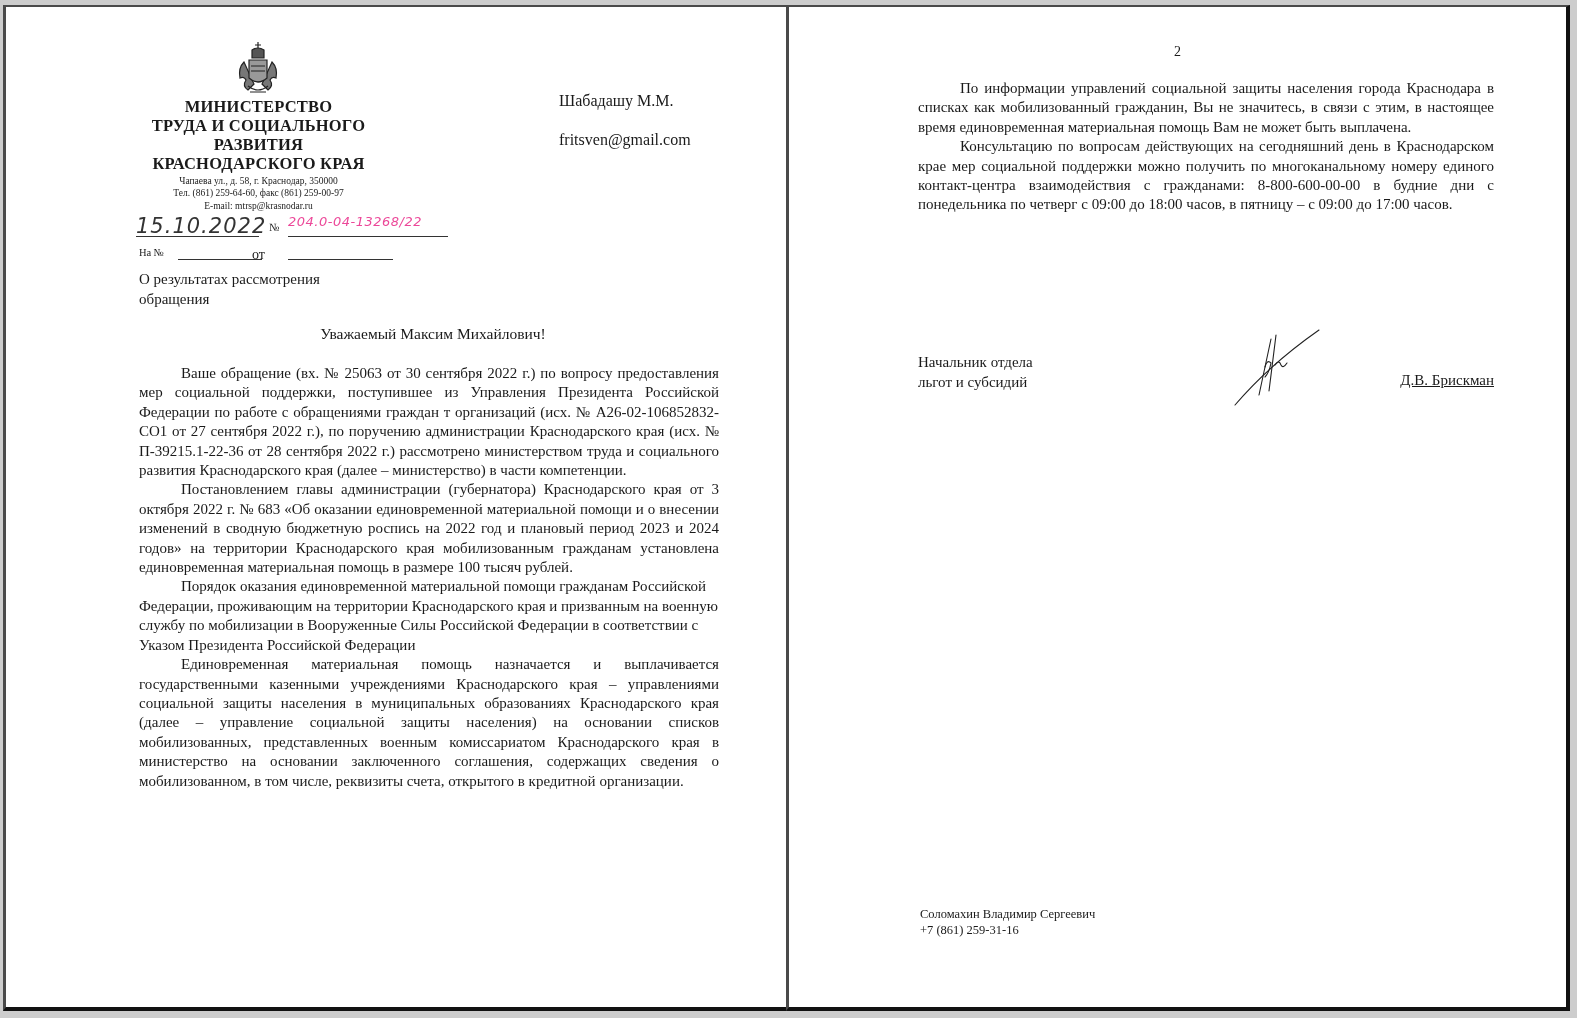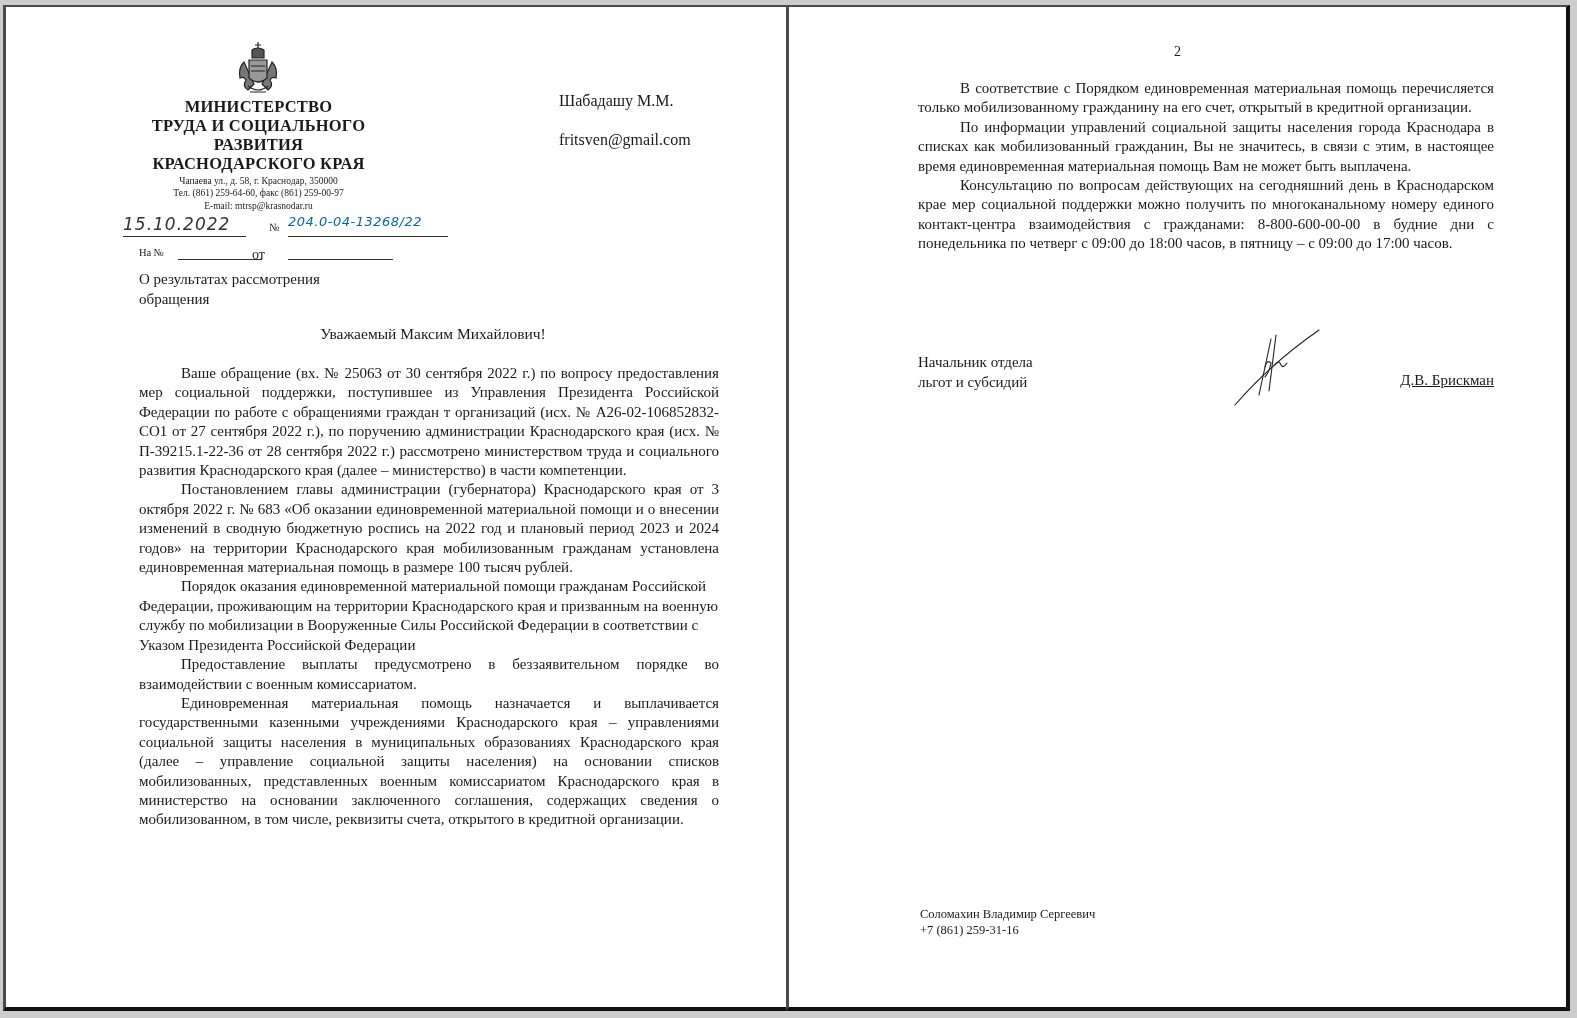--- a/index.html
+++ b/index.html
@@ -16,23 +16,23 @@
   #page1 { left: 3px; width: 868px; height: 1006px; }
   #page2 { left: 786px; width: 784px; height: 1006px; }
 
   .abs { position: absolute; }
 
   
   .emblem { left: 230px; top: 33px; width: 44px; height: 58px; }
   .ministry { left: 135px; top: 90px; width: 235px; text-align: center; font-weight: bold; font-size: 16.5px; line-height: 19px; letter-spacing: 0.2px; }
   .addr { left: 135px; top: 168px; width: 235px; text-align: center; font-size: 9.5px; line-height: 12.3px; }
   .handline { border-bottom: 1px solid #333; }
-  .datefield { left: 117px; top: 207px; width: 123px; height: 22px; font-family: "DejaVu Sans", sans-serif; font-style: italic; font-size: 17px; color: #333; letter-spacing: 1px; }
+  .datefield { left: 130px; top: 207px; width: 123px; height: 22px; font-family: "DejaVu Sans", sans-serif; font-style: italic; font-size: 21px; color: #333; letter-spacing: 1px; }
   .numlabel { left: 263px; top: 214px; font-size: 11px; }
-  .numfield { left: 282px; top: 207px; width: 160px; height: 22px; font-family: "DejaVu Sans", sans-serif; font-style: italic; font-size: 13px; color: #0369a1; letter-spacing: 0.5px; white-space: nowrap; overflow: hidden; }
+  .numfield { left: 282px; top: 207px; width: 160px; height: 22px; font-family: "DejaVu Sans", sans-serif; font-style: italic; font-size: 13px; color: #ec4899; letter-spacing: 0.5px; white-space: nowrap; overflow: hidden; }
   .nalabel { left: 133px; top: 240px; font-size: 10.5px; }
   .naline { left: 172px; top: 240px; width: 84px; height: 12px; }
   .otlabel { left: 246px; top: 240px; font-size: 14px; }
   .otline { left: 282px; top: 240px; width: 105px; height: 12px; }
   .subject { left: 133px; top: 262px; font-size: 15px; line-height: 20px; width: 230px; }
 
   .addressee { left: 553px; top: 84px; font-size: 16px; line-height: 20px; }
   .addressee div + div { margin-top: 19px; }
 
   .salutation { left: 133px; top: 318px; width: 588px; text-align: center; font-size: 15.5px; }
@@ -92,29 +92,27 @@
     <div>Шабадашу М.М.</div>
     <div>fritsven@gmail.com</div>
   </div>
 
   <div class="abs salutation">Уважаемый Максим Михайлович!</div>
 
   <div class="abs body1">
     <p>Ваше обращение (вх. № 25063 от 30 сентября 2022 г.) по вопросу предоставления мер социальной поддержки, поступившее из Управления Президента Российской Федерации по работе с обращениями граждан т организаций (исх. № А26-02-106852832-СО1 от 27 сентября 2022 г.), по поручению администрации Краснодарского края (исх. № П-39215.1-22-36 от 28 сентября 2022 г.) рассмотрено министерством труда и социального развития Краснодарского края (далее – министерство) в части компетенции.</p>
     <p>Постановлением главы администрации (губернатора) Краснодарского края от 3 октября 2022 г. № 683 «Об оказании единовременной материальной помощи и о внесении изменений в сводную бюджетную роспись на 2022 год и плановый период 2023 и 2024 годов» на территории Краснодарского края мобилизованным гражданам установлена единовременная материальная помощь в размере 100 тысяч рублей.</p>
     <p style="text-align:left">Порядок оказания единовременной материальной помощи гражданам Российской Федерации, проживающим на территории Краснодарского края и призванным на военную службу по мобилизации в Вооруженные Силы Российской Федерации в соответствии с Указом Президента Российской Федерации</p>
-    <p>Предоставление выплаты предусмотрено в беззаявительном порядке во взаимодействии с военным комиссариатом.</p>
     <p>Единовременная материальная помощь назначается и выплачивается государственными казенными учреждениями Краснодарского края – управлениями социальной защиты населения в муниципальных образованиях Краснодарского края (далее – управление социальной защиты населения) на основании списков мобилизованных, представленных военным комиссариатом Краснодарского края в министерство на основании заключенного соглашения, содержащих сведения о мобилизованном, в том числе, реквизиты счета, открытого в кредитной организации.</p>
   </div>
 </div>
 
 <div class="page" id="page2">
   <div class="abs pagenum">2</div>
   <div class="abs body2">
-    <p>В соответствие с Порядком единовременная материальная помощь перечисляется только мобилизованному гражданину на его счет, открытый в кредитной организации.</p>
     <p>По информации управлений социальной защиты населения города Краснодара в списках как мобилизованный гражданин, Вы не значитесь, в связи с этим, в настоящее время единовременная материальная помощь Вам не может быть выплачена.</p>
     <p>Консультацию по вопросам действующих на сегодняшний день в Краснодарском крае мер социальной поддержки можно получить по многоканальному номеру единого контакт-центра взаимодействия с гражданами: 8-800-600-00-00 в будние дни с понедельника по четверг с 09:00 до 18:00 часов, в пятницу – с 09:00 до 17:00 часов.</p>
   </div>
 
   <div class="abs sigpos">
     <div>Начальник отдела</div>
     <div>льгот и субсидий</div>
   </div>
 
   <svg class="abs signature" viewBox="0 0 96 82">

